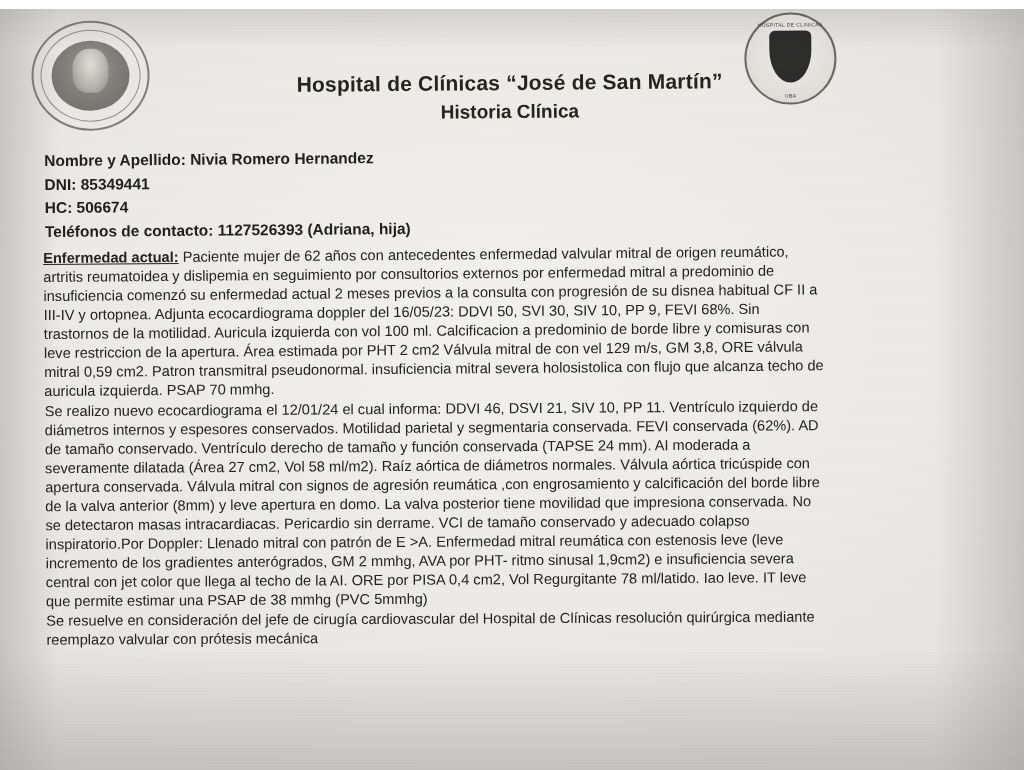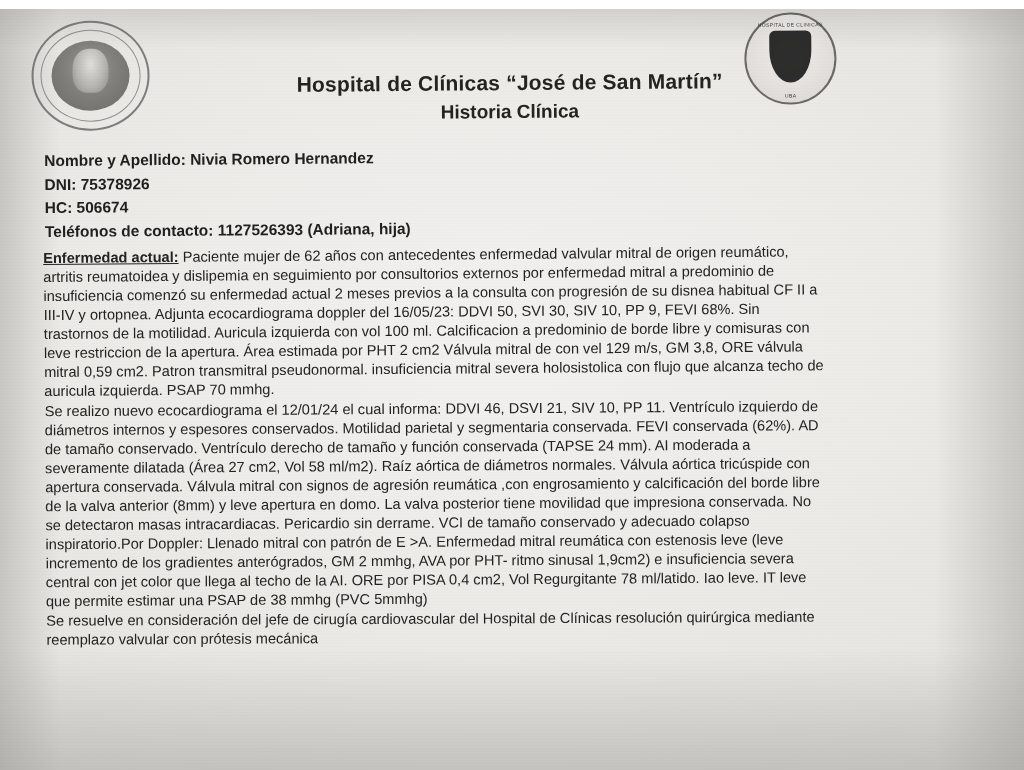--- a/index.html
+++ b/index.html
@@ -260,21 +260,21 @@
     <div id="doc-title">Hospital de Clínicas “José de San Martín”</div>
     <div id="doc-subtitle">Historia Clínica</div>
 
     <div id="patient-block">
       <div class="row">
         <span>Nombre y Apellido:</span>
         <span class="value">Nivia Romero Hernandez</span>
       </div>
       <div class="row">
         <span>DNI:</span>
-        <span class="value">75378926</span>
+        <span class="value">85349441</span>
       </div>
       <div class="row">
         <span>HC:</span>
         <span class="value">506674</span>
       </div>
       <div class="row">
         <span>Teléfonos de contacto:</span>
         <span class="value">1127526393 (Adriana, hija)</span>
       </div>
     </div>

